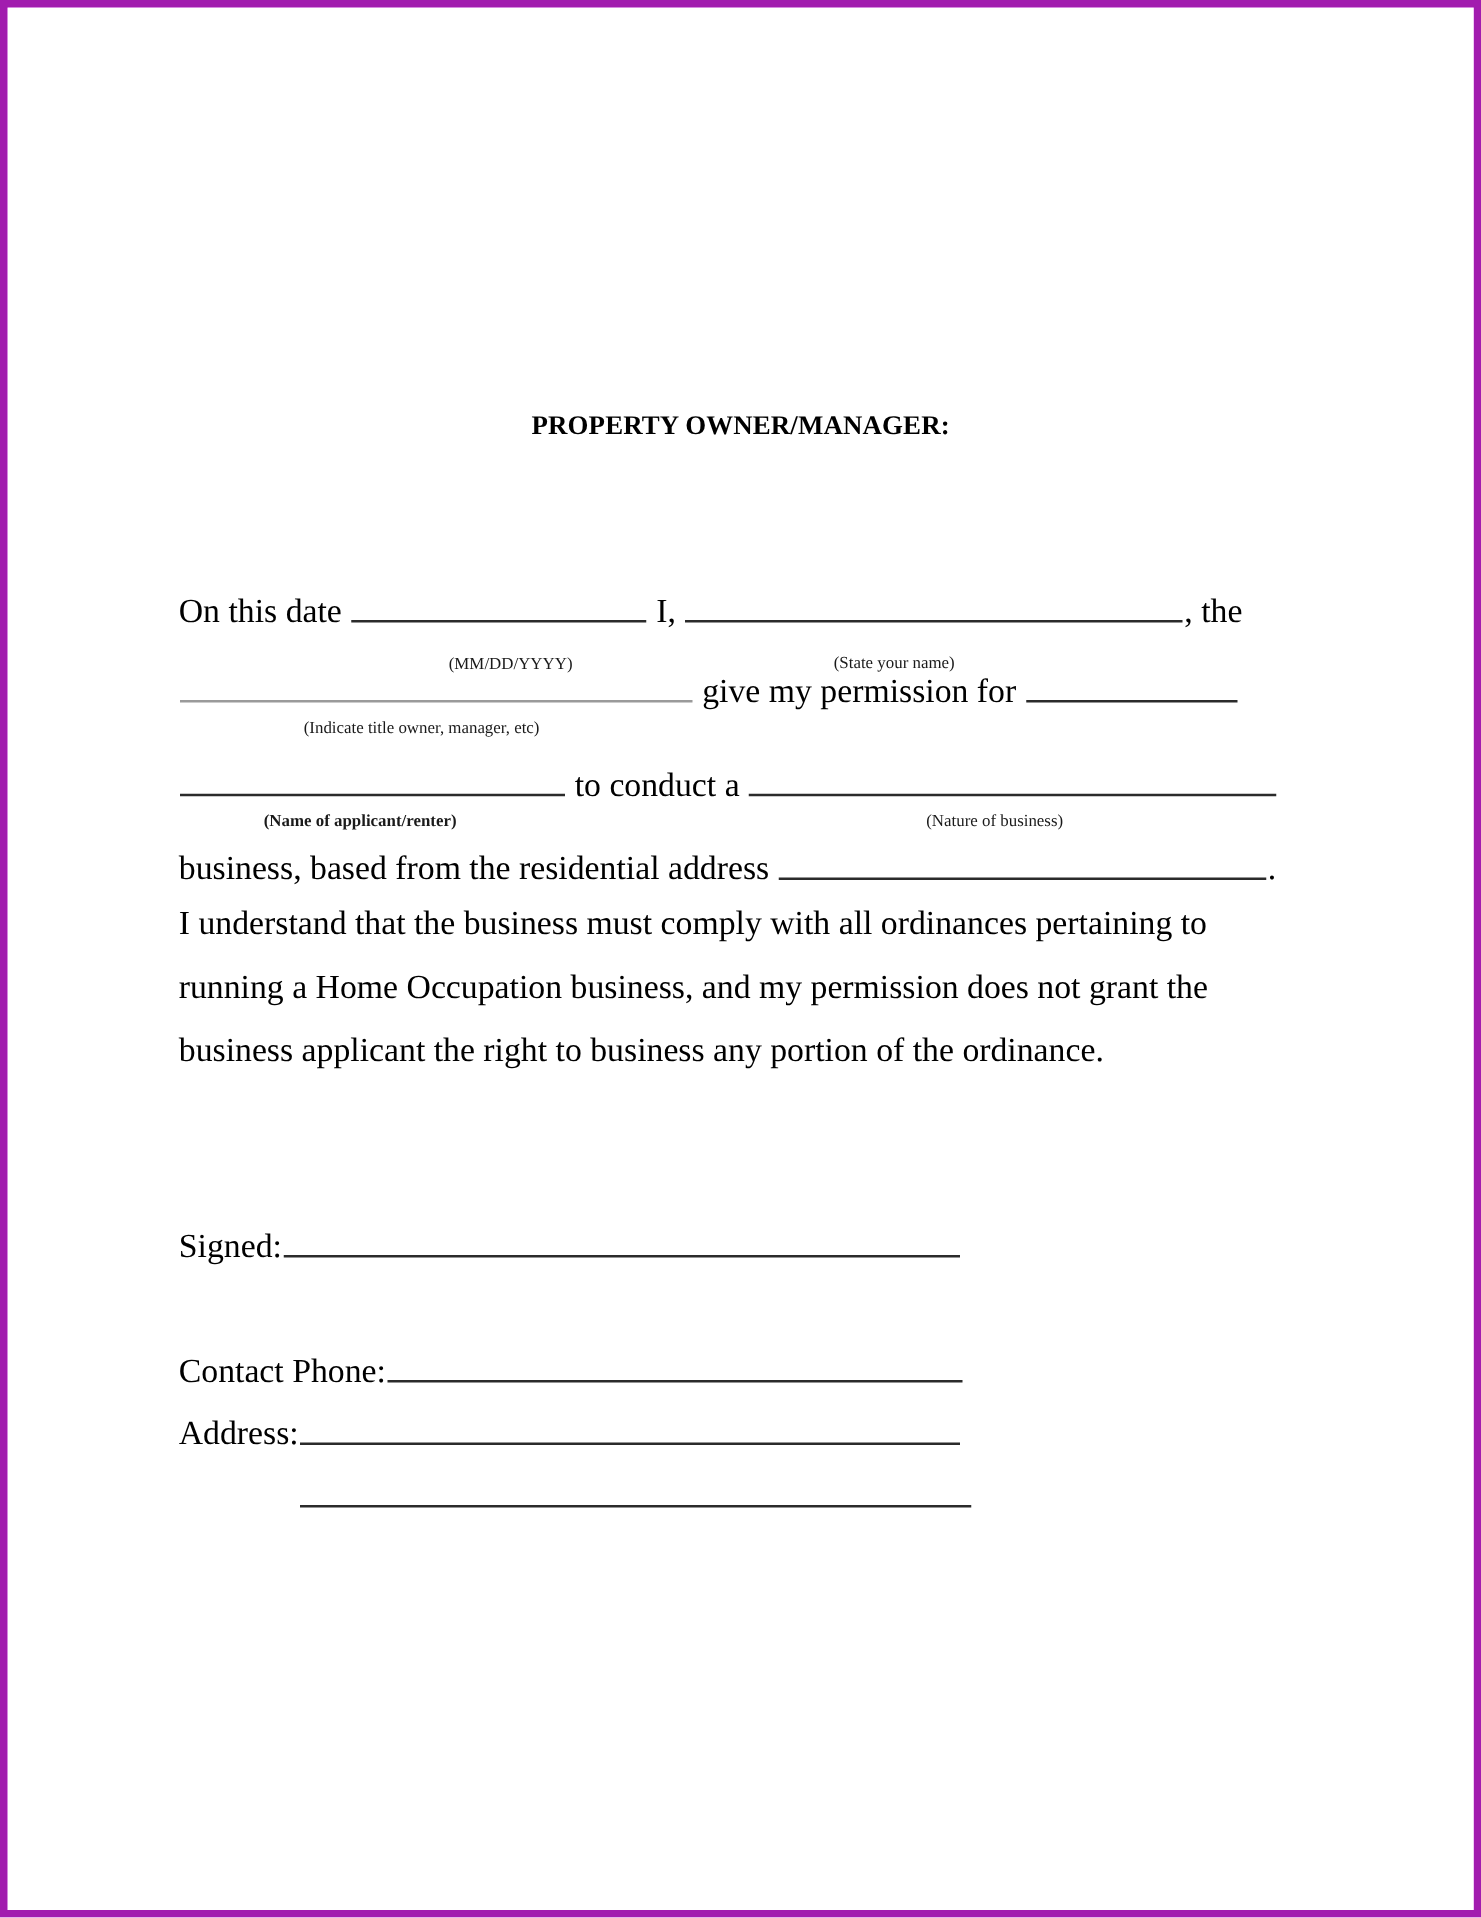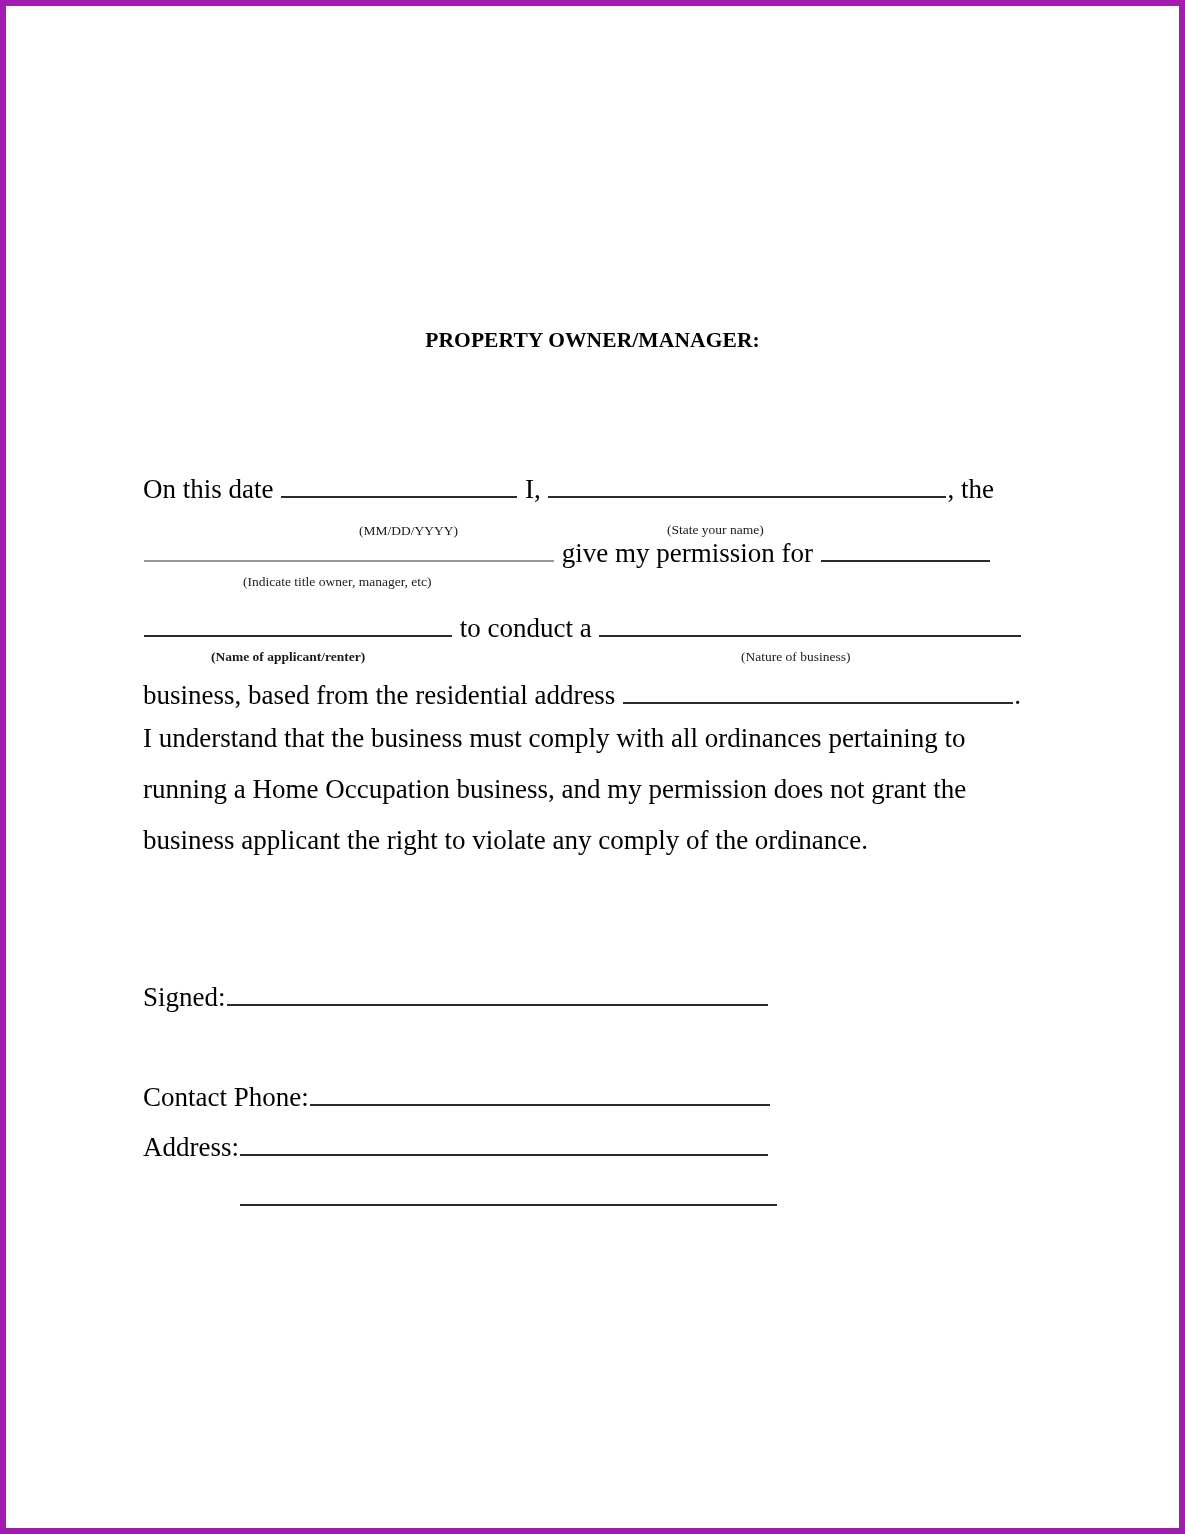--- a/index.html
+++ b/index.html
@@ -158,21 +158,21 @@
         <span class="caption cap-applicant">(Name of applicant/renter)</span>
         <span class="caption cap-nature">(Nature of business)</span>
       </div>
 
       <div class="row line4">
         <span class="txt">business, based from the residential address </span><span class="blank b-address"></span><span class="txt">.</span>
       </div>
 
       <div class="row para1">I understand that the business must comply with all ordinances pertaining to</div>
       <div class="row para2">running a Home Occupation business, and my permission does not grant the</div>
-      <div class="row para3">business applicant the right to violate any comply of the ordinance.</div>
+      <div class="row para3">business applicant the right to business any portion of the ordinance.</div>
 
     </div>
 
     <div class="sign-block">
 
       <div class="sign-row sg-signed">
         <span class="txt">Signed:</span><span class="blank b-line"></span>
       </div>
 
       <div class="sign-row sg-phone">

